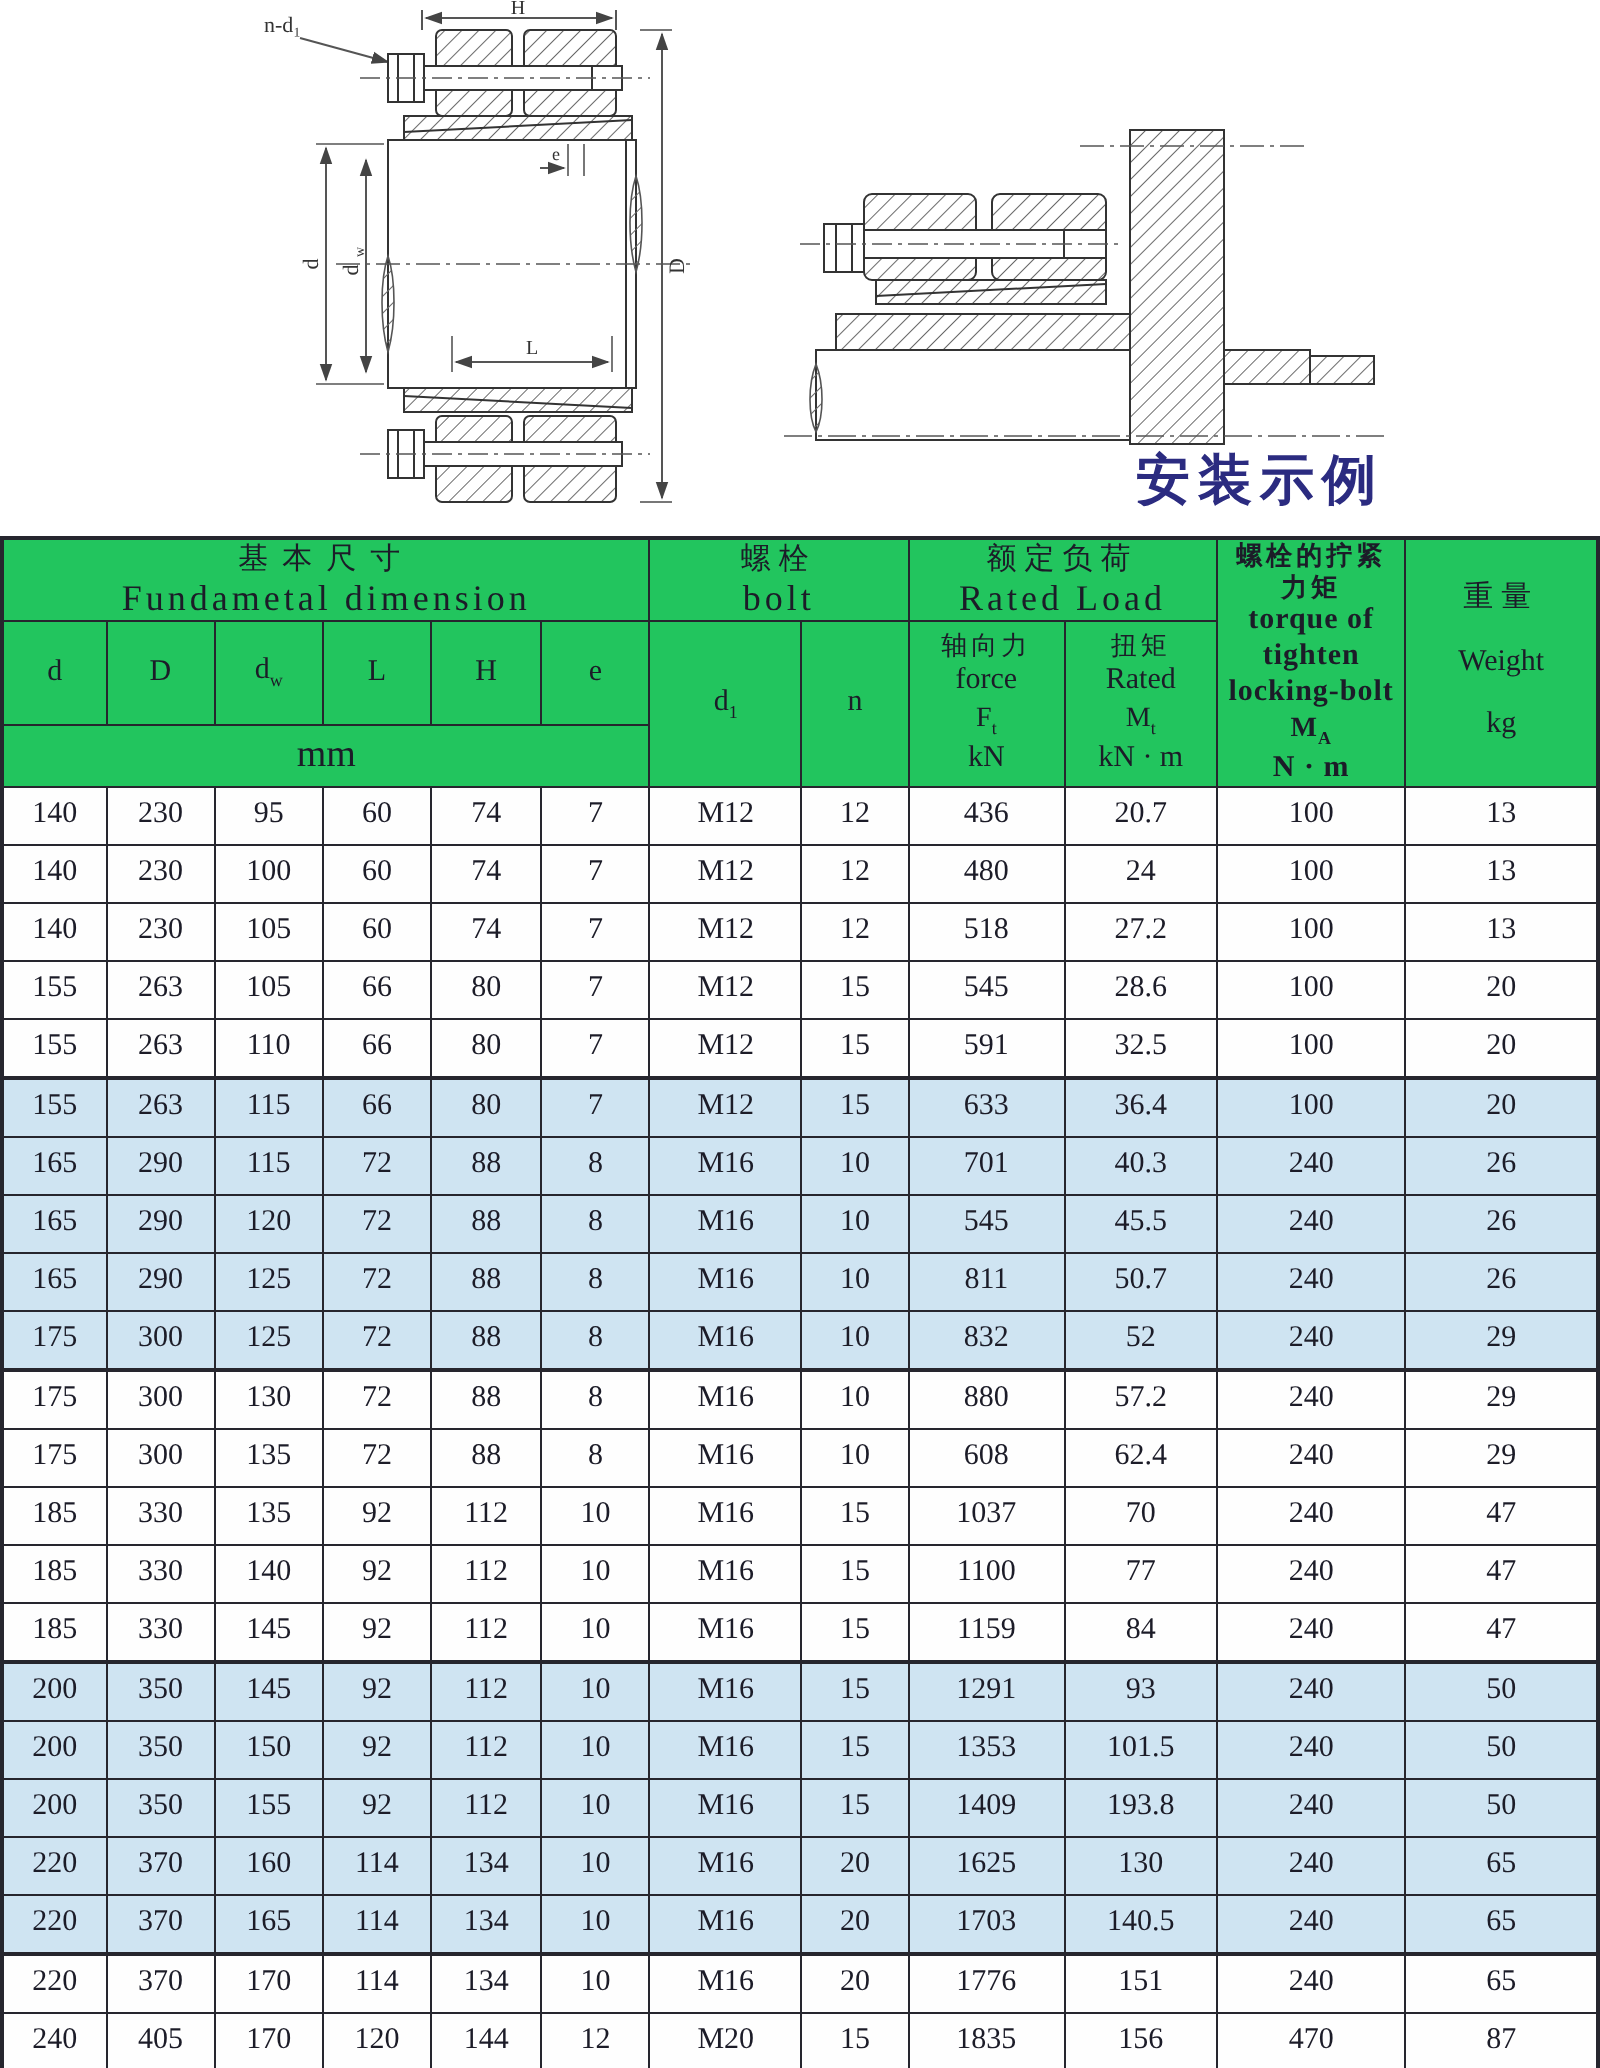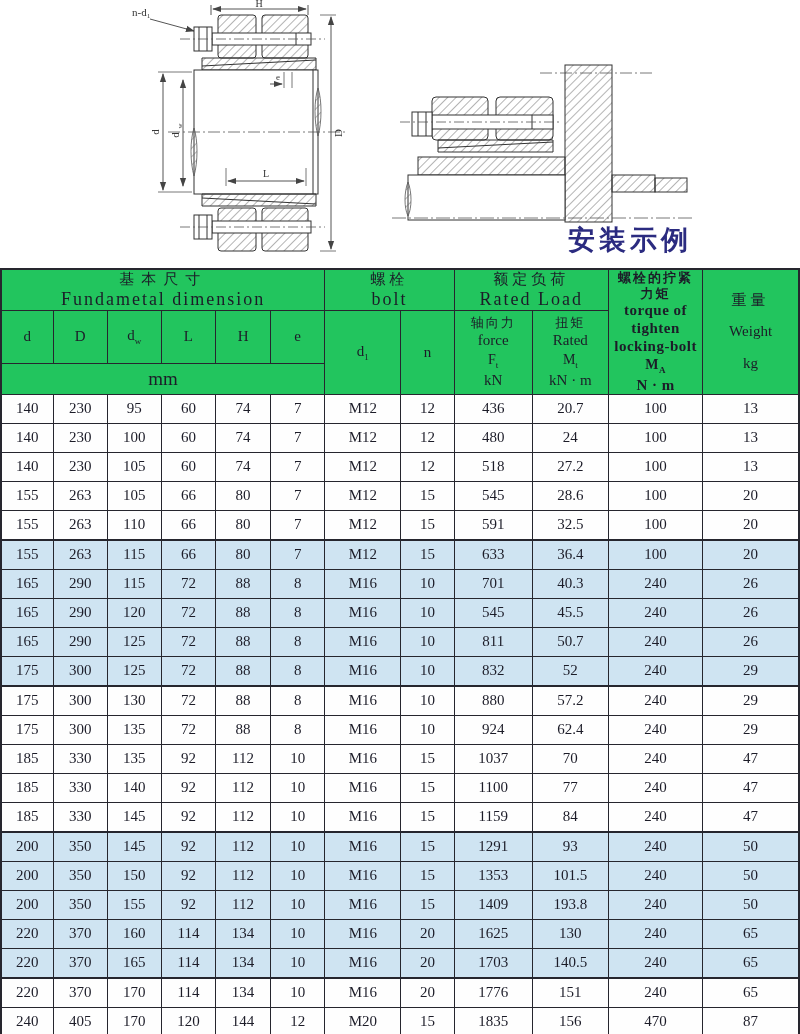--- a/index.html
+++ b/index.html
@@ -375,21 +375,21 @@
       </tr>
       <tr>
         <td>175</td>
         <td>300</td>
         <td>135</td>
         <td>72</td>
         <td>88</td>
         <td>8</td>
         <td>M16</td>
         <td>10</td>
-        <td>924</td>
+        <td>608</td>
         <td>62.4</td>
         <td>240</td>
         <td>29</td>
       </tr>
       <tr>
         <td>185</td>
         <td>330</td>
         <td>135</td>
         <td>92</td>
         <td>112</td>

